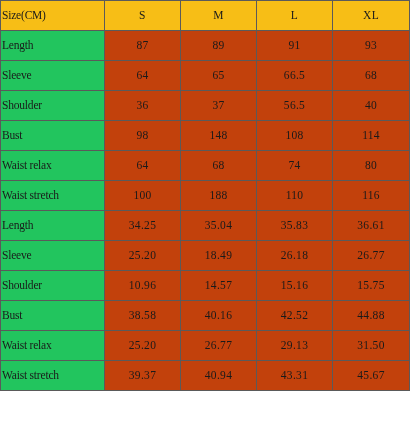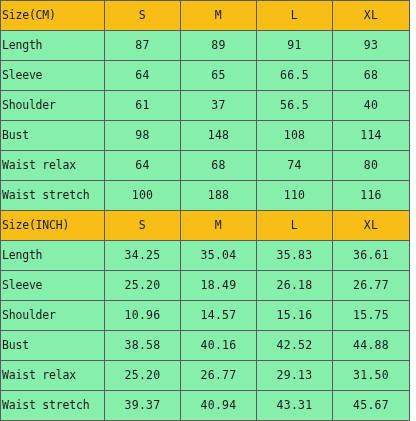--- a/index.html
+++ b/index.html
@@ -11,45 +11,46 @@
     width: 416px;
     height: 421px;
     overflow: hidden;
     font-family: "DejaVu Sans Mono", "Liberation Mono", monospace;
   }
   #size-chart {
     width: 410px;
     border-collapse: collapse;
     table-layout: fixed;
     border: 1px solid #5a5a5a;
+    font-family: Liberation Serif, serif;
   }
   #size-chart col.c-label { width: 104px; }
   #size-chart col.c-val   { width: 76px;  }
   #size-chart col.c-val-last { width: 77px; }
 
   #size-chart td {
     height: 30px;
     box-sizing: border-box;
     border: 1px solid #5a5a5a;
     font-size: 11.5px;
     line-height: 1.1;
     color: #1a1a1a;
     white-space: nowrap;
     overflow: hidden;
   }
   
   #size-chart td.label {
-    background: #86efac;
+    background: #22c55e;
     text-align: left;
     padding-left: 1px;
     letter-spacing: -0.2px;
   }
   
   #size-chart td.value {
-    background: #86efac;
+    background: #c2410c;
     text-align: center;
     letter-spacing: 0.3px;
   }
   
   #size-chart tr.header td {
     background: #F7BE16;
   }
   #size-chart tr.header td.value {
     background: #F7BE16;
     font-weight: normal;
@@ -84,21 +85,21 @@
       </tr>
       <tr>
         <td class="label">Sleeve</td>
         <td class="value">64</td>
         <td class="value">65</td>
         <td class="value">66.5</td>
         <td class="value">68</td>
       </tr>
       <tr>
         <td class="label">Shoulder</td>
-        <td class="value">61</td>
+        <td class="value">36</td>
         <td class="value">37</td>
         <td class="value">56.5</td>
         <td class="value">40</td>
       </tr>
       <tr>
         <td class="label">Bust</td>
         <td class="value">98</td>
         <td class="value">148</td>
         <td class="value">108</td>
         <td class="value">114</td>
@@ -109,27 +110,20 @@
         <td class="value">68</td>
         <td class="value">74</td>
         <td class="value">80</td>
       </tr>
       <tr>
         <td class="label">Waist stretch</td>
         <td class="value">100</td>
         <td class="value">188</td>
         <td class="value">110</td>
         <td class="value">116</td>
-      </tr>
-      <tr class="header">
-        <td class="label">Size(INCH)</td>
-        <td class="value">S</td>
-        <td class="value">M</td>
-        <td class="value">L</td>
-        <td class="value">XL</td>
       </tr>
       <tr>
         <td class="label">Length</td>
         <td class="value">34.25</td>
         <td class="value">35.04</td>
         <td class="value">35.83</td>
         <td class="value">36.61</td>
       </tr>
       <tr>
         <td class="label">Sleeve</td>

